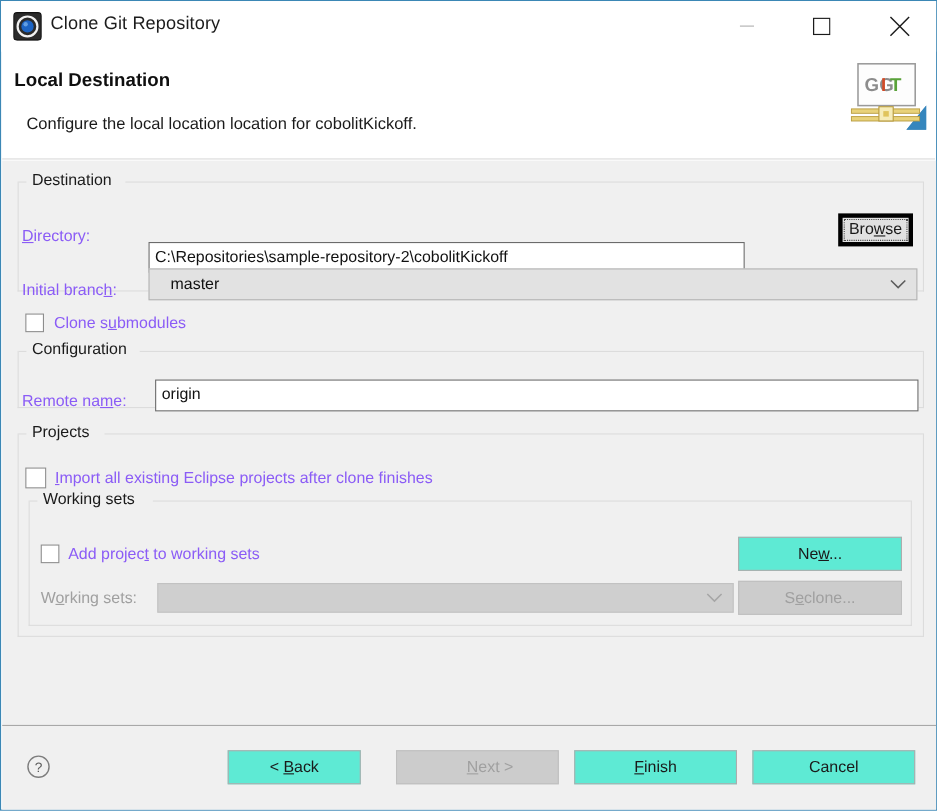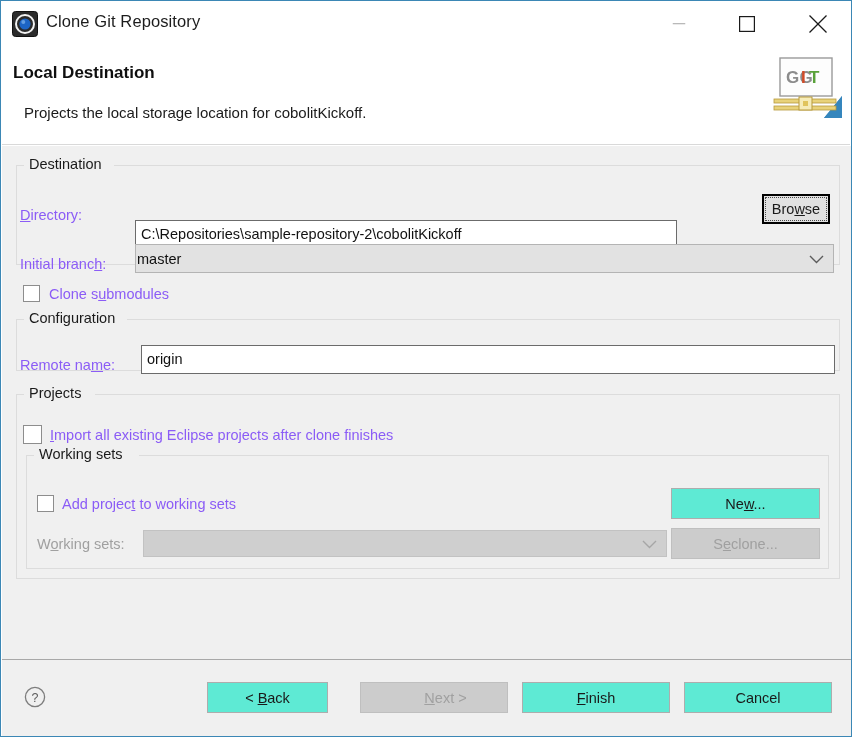--- a/index.html
+++ b/index.html
@@ -151,21 +151,21 @@
     overflow: hidden;
   }
 
   .combo {
     position: absolute;
     background: #e2e2e2;
     border: 1px solid #b4b4b4;
     box-sizing: border-box;
     font-size: 14.5px;
     color: #111111;
-    padding: 0 1px;
+    padding: 0 19px;
     display: flex;
     align-items: center;
     white-space: nowrap;
   }
   .combo.disabled {
     background: #cfcfcf;
     border-color: #c2c2c2;
     color: #a0a0a0;
   }
   .combo-arrow {
@@ -182,21 +182,21 @@
     box-sizing: border-box;
     font-family: "Liberation Sans", sans-serif;
     font-size: 14.5px;
     color: #1a1a1a;
     display: flex;
     align-items: center;
     justify-content: center;
     white-space: nowrap;
   }
   .btn.focused {
-    border: 2px solid #000000;
+    border: 4px solid #000000;
     background: #e1e1e1;
     justify-content: center;
   }
   .btn.focused .focusring {
     position: absolute;
     left: 1px; top: 1px; right: 1px; bottom: 1px;
     border: 1px dotted #4a4a4a;
   }
   .btn.disabled {
     background: #cccccc;
@@ -257,21 +257,21 @@
     <div class="wbtn wbtn-close">
       <svg width="19" height="19" viewBox="0 0 19 19">
         <line x1="1" y1="1" x2="18" y2="18" stroke="#1a1a1a" stroke-width="1.3"></line>
         <line x1="18" y1="1" x2="1" y2="18" stroke="#1a1a1a" stroke-width="1.3"></line>
       </svg>
     </div>
   </div>
 
   <div class="header">
     <div class="header-title">Local Destination</div>
-    <div class="header-desc">Projects the local storage location for cobolitKickoff.</div>
+    <div class="header-desc">Configure the local location location for cobolitKickoff.</div>
     <div class="header-logo">
       <svg width="74" height="72" viewBox="0 0 74 72">
         <polygon points="74,36 74,72 52,72" fill="#ffffff"></polygon>
         <polygon points="72,44 72,66 54,66" fill="#1b6ca8"></polygon>
         <polygon points="72,44 72,66 54,66" fill="#3f8fc4" opacity="0.75"></polygon>
         <rect x="10" y="6" width="52" height="38" fill="#fdfdfd" stroke="#9a9a9a" stroke-width="1.4"></rect>
         <text x="36" y="31" font-family="'Liberation Sans',sans-serif" font-size="17" font-weight="bold" text-anchor="middle" fill="#8c8c8c">G</text>
         <text x="36" y="31" font-family="'Liberation Sans',sans-serif" font-size="17" font-weight="bold" text-anchor="middle" fill="#8c8c8c" opacity="0"> </text>
         <g font-family="'Liberation Sans',sans-serif" font-size="17" font-weight="bold">
           <text x="16" y="31" fill="#8c8c8c">G</text>

